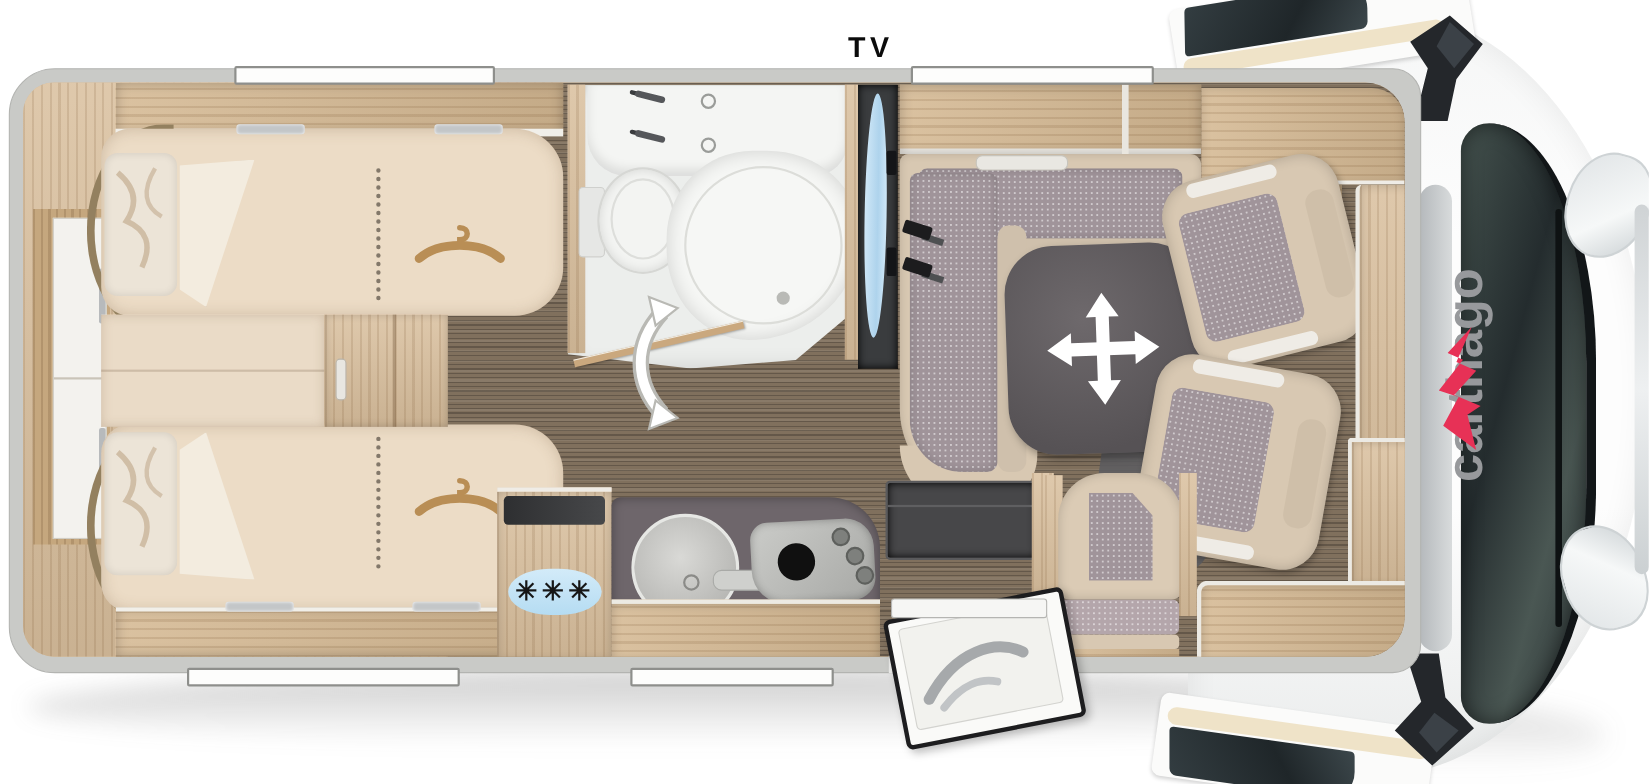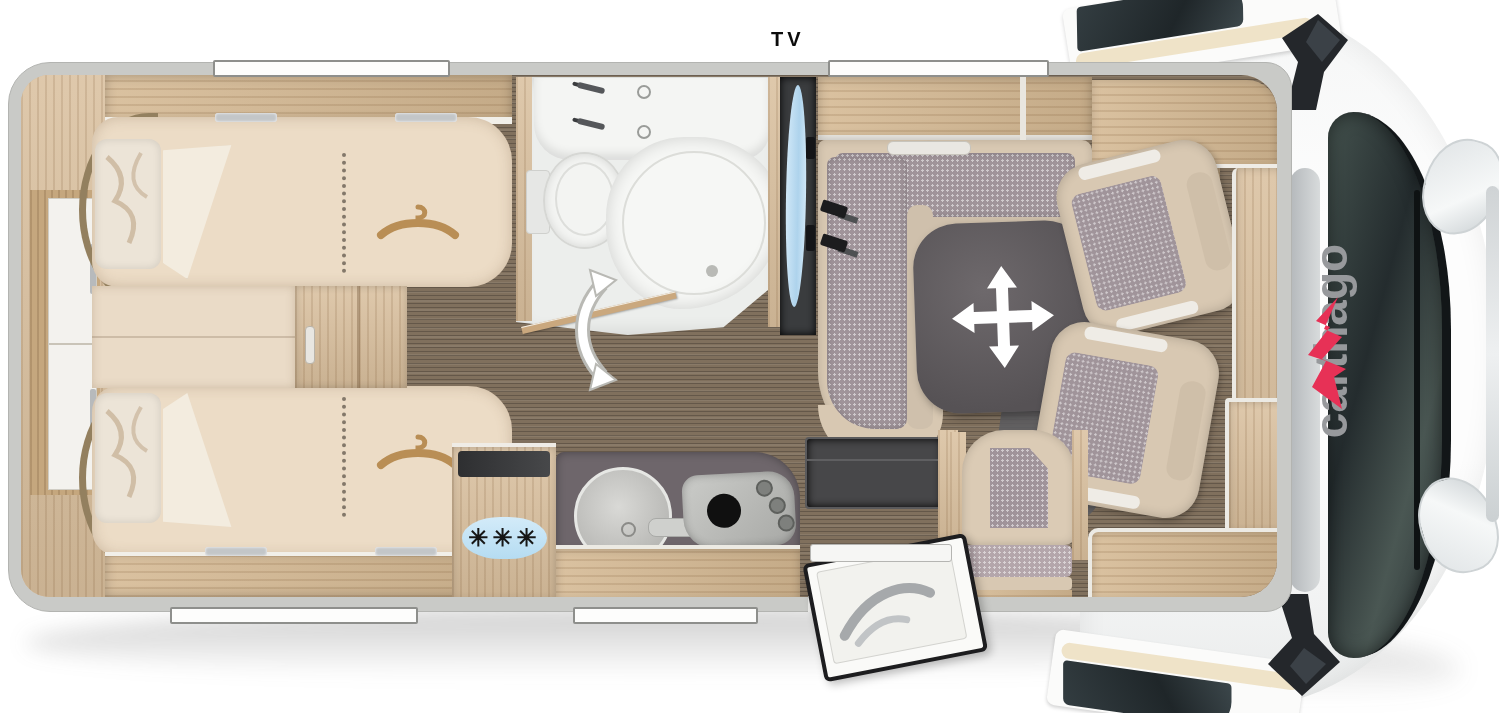--- a/index.html
+++ b/index.html
@@ -10,21 +10,21 @@
   .woodh{background-color:#d5b993;background-image:repeating-linear-gradient(0deg,rgba(121,85,48,.16) 0 2px,rgba(0,0,0,0) 2px 8px),linear-gradient(90deg,rgba(255,255,255,.12),rgba(0,0,0,.08));}
   .woodd{background-color:#c5a77e;background-image:repeating-linear-gradient(90deg,rgba(100,70,40,.2) 0 2px,rgba(0,0,0,0) 2px 7px);}
   .carpet{background-color:#80705d;background-image:repeating-linear-gradient(180deg,rgba(0,0,0,.22) 0 1px,rgba(0,0,0,0) 1px 4px),repeating-linear-gradient(180deg,rgba(255,255,255,.07) 0 2px,rgba(0,0,0,0) 2px 9px);}
   .fabric{background-color:#a0949a;background-image:radial-gradient(rgba(255,255,255,.5) 1px,rgba(0,0,0,0) 1.2px);background-size:5px 5px;}
   .fabricL{background-color:#b4a6ab;background-image:radial-gradient(rgba(255,255,255,.5) 1px,rgba(0,0,0,0) 1.2px);background-size:5px 5px;}
   .beige{background:#d8c8b2;}
   .cream{background:#ecdcc6;}
   .wpanel{background:#f3f2ee;border:1px solid #d0cdc4;}
   .lip{background:#f1efe9;}
   .window{background:#fdfdfc;border:2px solid #8e8f8c;border-radius:2px;}
-  .txt-tv{font-weight:bold;font-size:20px;letter-spacing:4px;color:#0b0b0b;}
+  .txt-tv{font-weight:bold;font-size:26px;letter-spacing:4px;color:#0b0b0b;}
   .brandtxt{font-weight:bold;font-size:46px;color:#97999c;letter-spacing:0px;white-space:nowrap;}
 </style>
 </head>
 <body>
 
 <div class="stage">
 
   <div class="a" style="left:25px;top:608px;width:1270px;height:70px;background:linear-gradient(180deg,rgba(70,70,70,.28),rgba(0,0,0,0));border-radius:50%;filter:blur(10px);"></div>
   <div class="a" style="left:1100px;top:640px;width:360px;height:60px;background:linear-gradient(180deg,rgba(70,70,70,.20),rgba(0,0,0,0));border-radius:50%;filter:blur(12px);"></div>
 

